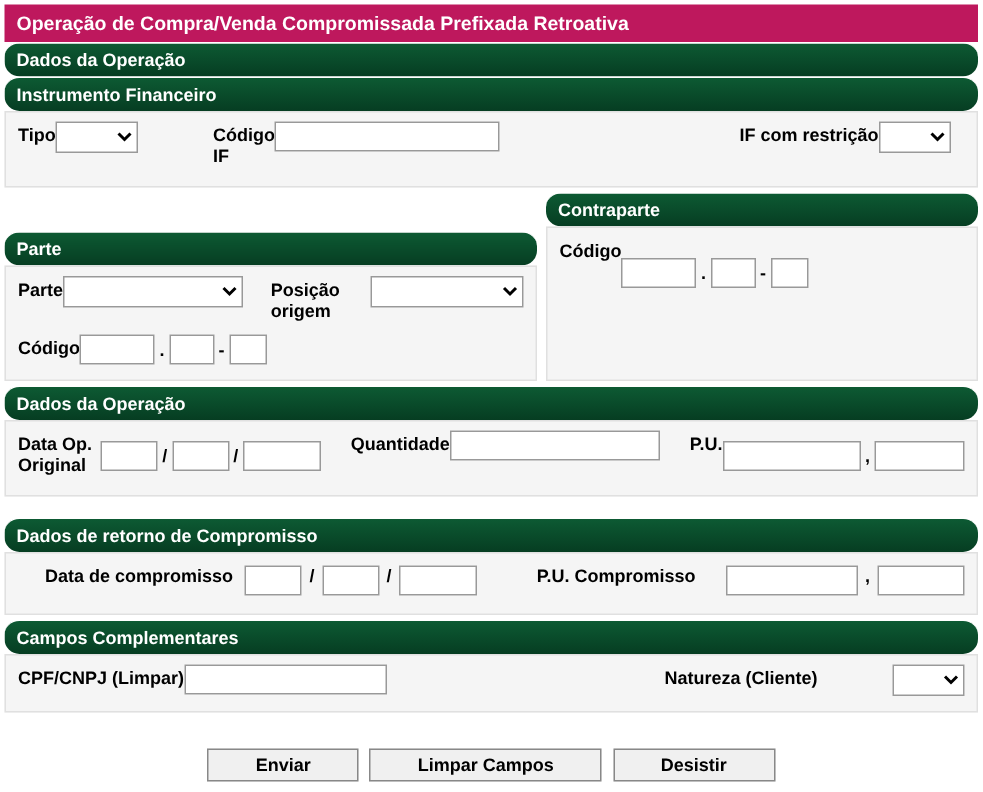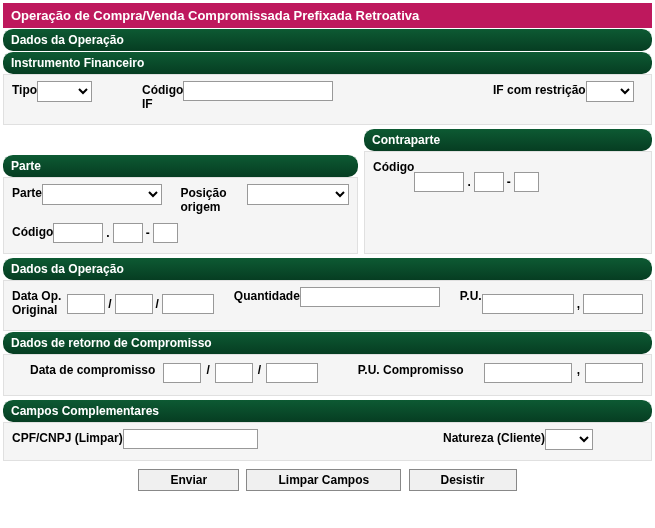--- a/index.html
+++ b/index.html
@@ -77,21 +77,21 @@
     text-align: center;
     padding: 8px 0 4px 0;
   }
   button {
     background: #f0f0f0;
     border: 1px solid #888;
     padding: 3px 31px;
     font-size: 12px;
     font-weight: bold;
     cursor: pointer;
-    margin: 0 2px;
+    margin: 16px 2px;
   }
   .flex-spread { display:flex; justify-content:space-between; gap:20px; }
 </style>
 </head>
 <body>
 
 <div class="header-main">Operação de Compra/Venda Compromissada Prefixada Retroativa</div>
 
 <div class="header-section">Dados da Operação</div>
 
@@ -180,21 +180,21 @@
       <span class="label">P.U.</span>
       <div class="inline-inputs">
         <input type="text" style="width: 92px;">
         <span class="sep">,</span>
         <input type="text" style="width: 60px;">
       </div>
     </div>
   </div>
 </div>
 
-<div class="header-section" style="margin-top:0;">Dados de retorno de Compromisso</div>
+<div class="header-section" style="margin-top:14px;">Dados de retorno de Compromisso</div>
 <div class="block">
   <div style="display:flex; align-items:flex-start; gap:4px; padding:2px 0;">
     <span class="label" style="margin:0 4px 0 18px;">Data de compromisso</span>
     <input type="text" style="width: 38px;">
     <span class="sep">/</span>
     <input type="text" style="width: 38px;">
     <span class="sep">/</span>
     <input type="text" style="width: 52px;">
     <div style="flex:1;"></div>
     <span class="label" style="margin:0 16px 0 0;">P.U. Compromisso</span>
@@ -204,21 +204,21 @@
   </div>
 </div>
 
 <div class="header-section" style="margin-top:3px;">Campos Complementares</div>
 <div class="block">
   <div class="flex-spread">
     <div class="col">
       <span class="label">CPF/CNPJ (Limpar)</span>
       <input type="text" style="width: 135px;">
     </div>
-    <div class="col" style="width:200px;">
+    <div class="col" style="width:200px;justify-content:space-between;">
       <span class="label">Natureza (Cliente)</span>
       <select style="width:48px;"></select>
     </div>
   </div>
 </div>
 
 <div class="btn-row">
   <button>Enviar</button>
   <button>Limpar Campos</button>
   <button>Desistir</button>

